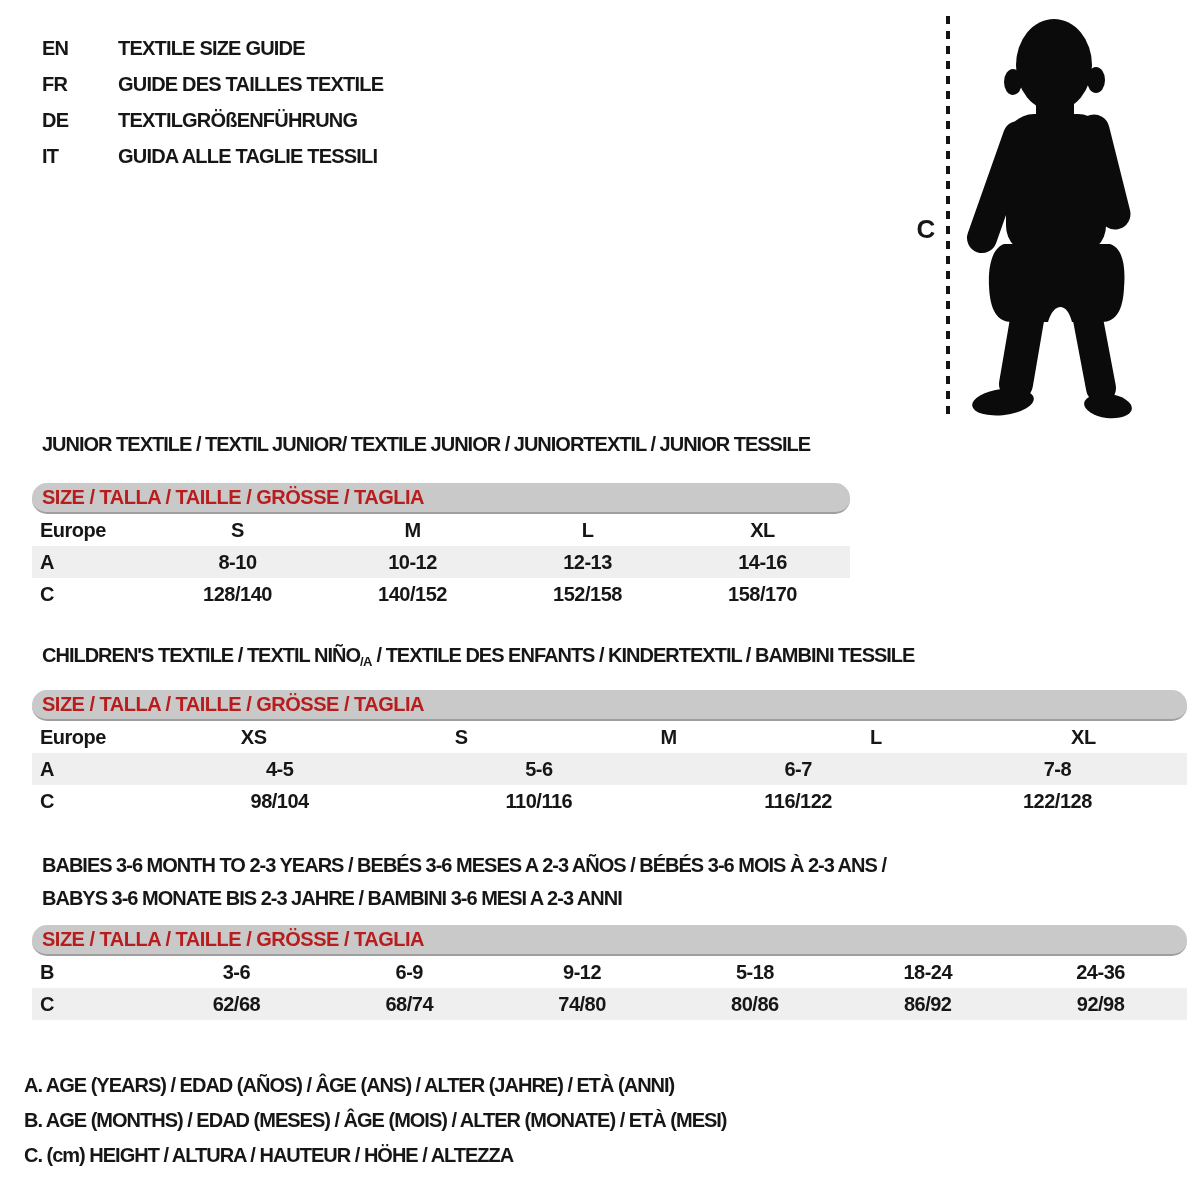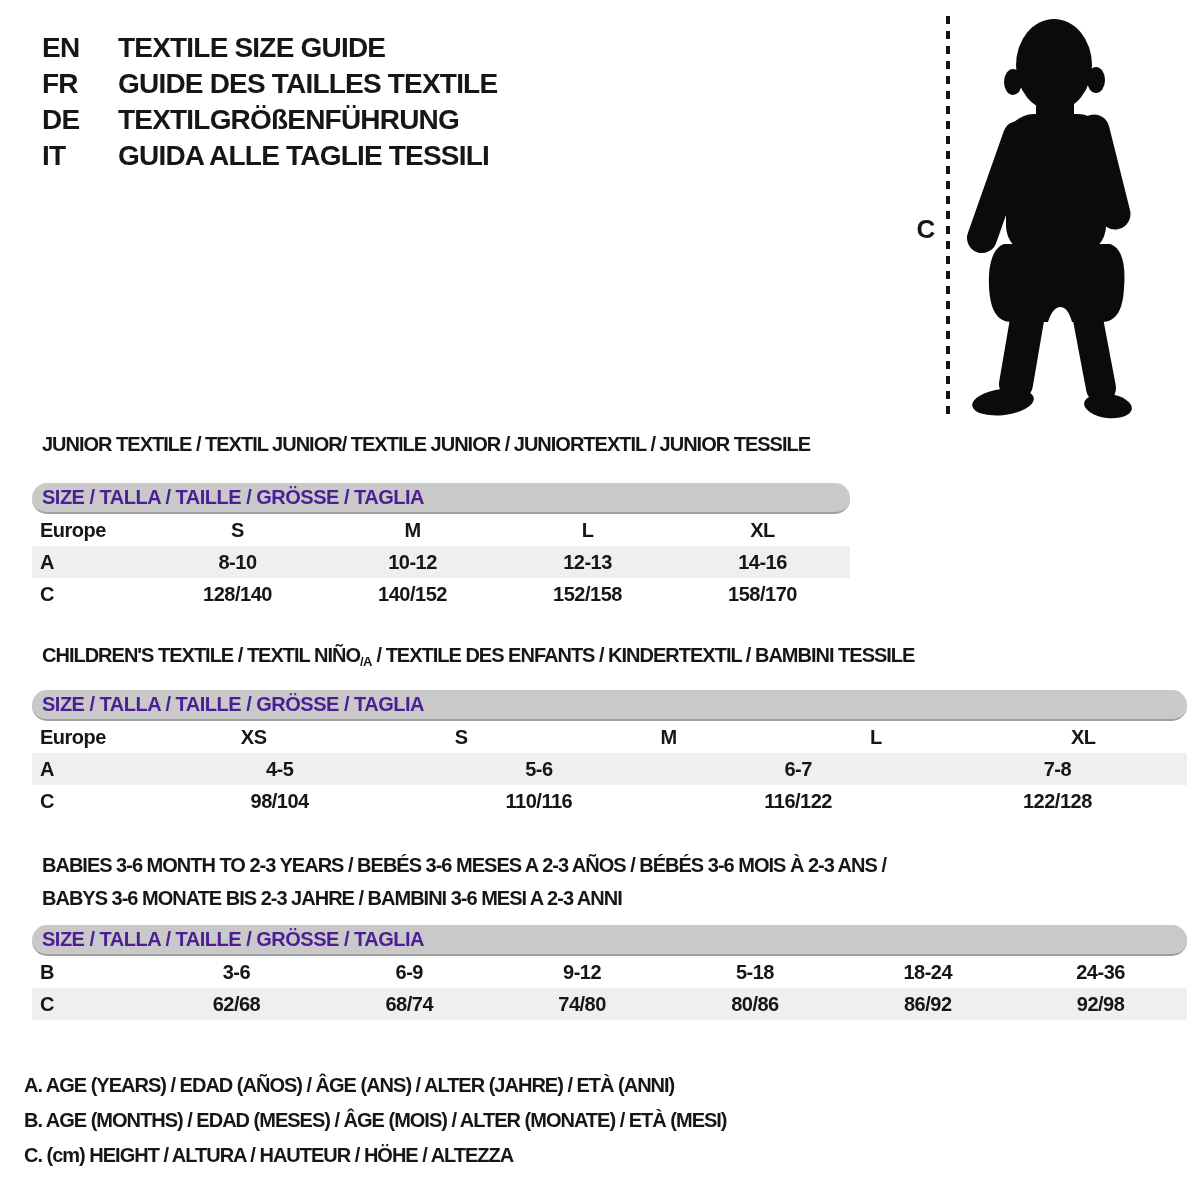--- a/index.html
+++ b/index.html
@@ -3,21 +3,21 @@
 <meta charset="utf-8">
 <style>
   html,body{margin:0;padding:0;background:#fff;}
   .page{
     position:relative;width:1200px;height:1200px;background:#ffffff;
     font-family:"Liberation Sans",sans-serif;font-weight:700;color:#161616;
     overflow:hidden;
   }
   
   .lang-list{position:absolute;left:42px;top:30px;}
-  .lang-row{display:flex;height:36px;line-height:36px;font-size:28px;letter-spacing:-0.8px;}
+  .lang-row{display:flex;height:36px;line-height:36px;font-size:20px;letter-spacing:-0.8px;}
   .lang-code{width:76px;}
   
   .measure-line{
     position:absolute;left:946px;top:16px;width:4px;height:400px;
     background:repeating-linear-gradient(to bottom,#131313 0 8px,transparent 8px 15px);
   }
   .measure-label{position:absolute;left:910px;top:214px;width:32px;text-align:center;font-size:26px;}
   .baby{position:absolute;left:966px;top:18px;width:178px;height:402px;}
   .baby *{fill:#0b0b0b;}
   .baby line{stroke:#0b0b0b;}
@@ -27,23 +27,23 @@
   .h2{top:644px;}
   .h3{top:849px;line-height:33px;}
   .heading .subscript{font-size:13px;vertical-align:-4px;letter-spacing:-0.5px;}
   
   .size-table{position:absolute;left:32px;}
   .t1{top:483px;width:818px;}
   .t2{top:690px;width:1155px;}
   .t3{top:925px;width:1155px;}
   .thead{
     height:29px;line-height:29px;background:#c9c9c9;border-bottom:2px solid #9f9f9f;
-    padding-left:10px;font-size:20px;letter-spacing:-0.5px;color:#4c1d95;border-radius:15px;
+    padding-left:10px;font-size:20px;letter-spacing:-0.5px;color:#b91c1c;border-radius:15px;
   }
-  .trow{display:flex;height:32px;line-height:32px;font-size:20px;letter-spacing:-0.5px;justify-content:flex-end;}
+  .trow{display:flex;height:32px;line-height:32px;font-size:20px;letter-spacing:-0.5px;}
   .trow.shaded{background:#efefef;}
   .tlabel{width:110px;padding-left:8px;}
   .tcell{flex:1;text-align:center;}
   
   .legend{position:absolute;left:24px;top:1068px;font-size:20px;letter-spacing:-1px;line-height:35px;}
 </style>
 </head>
 <body>
 
 <div class="page">

